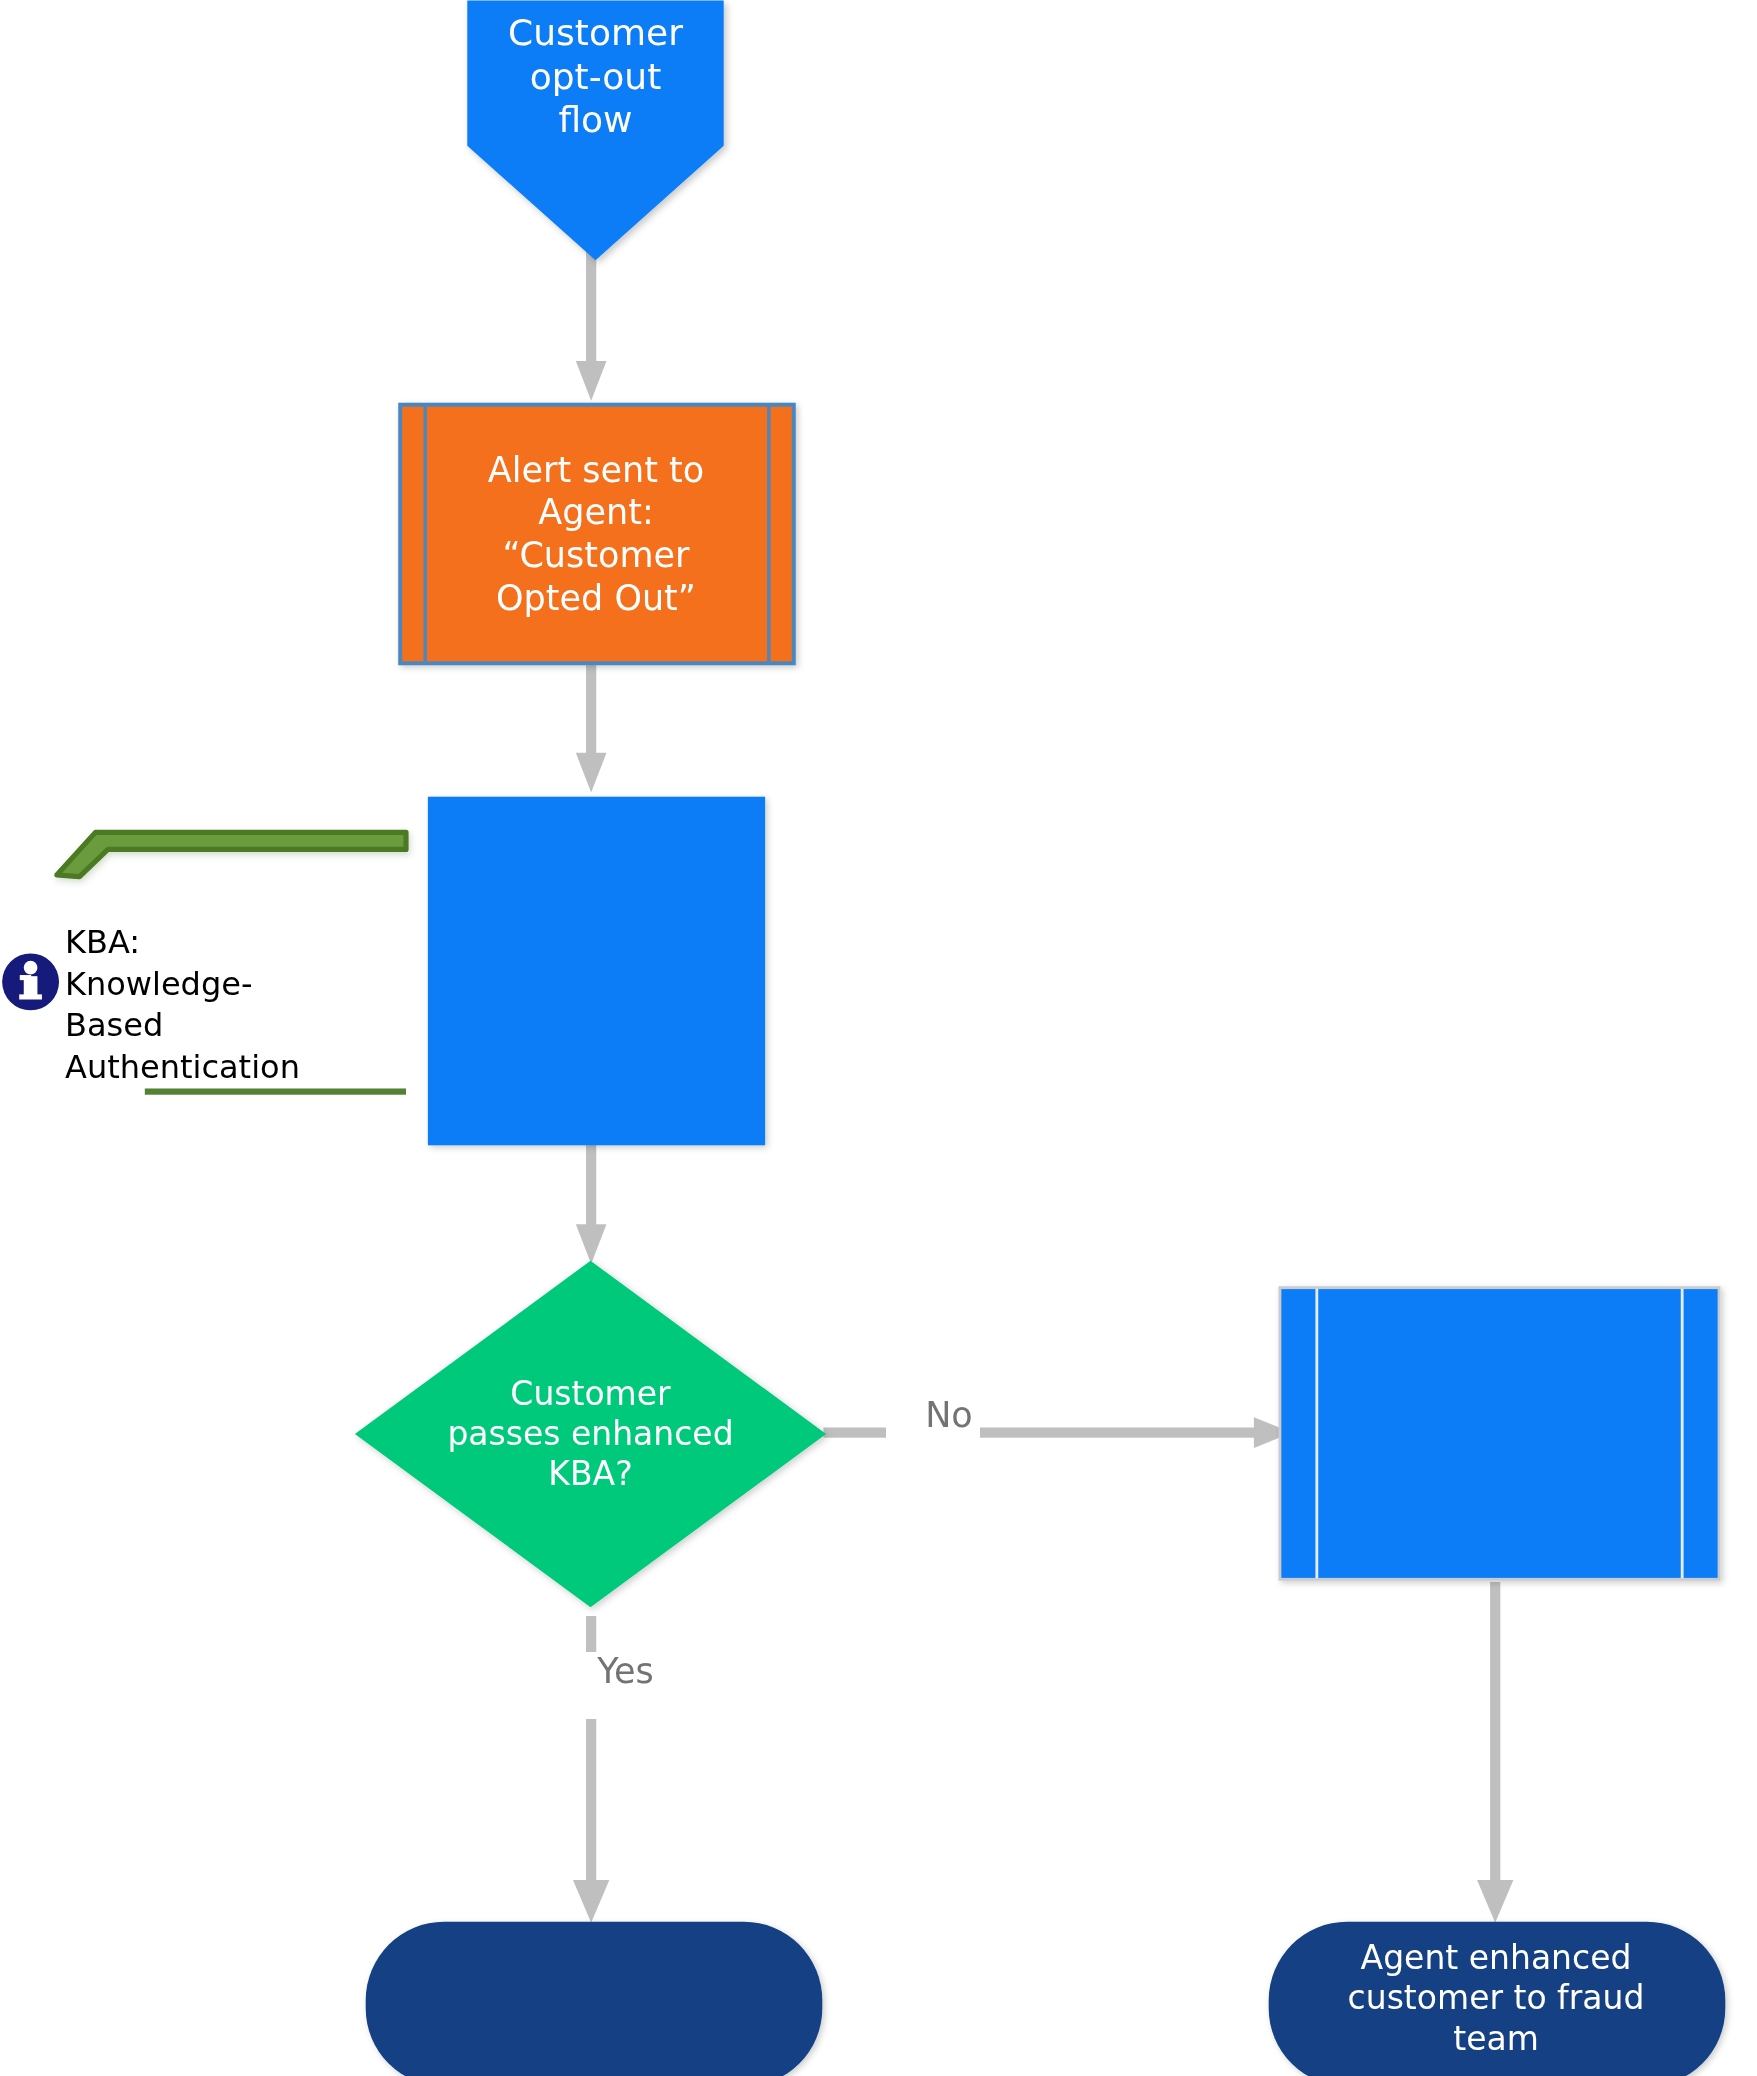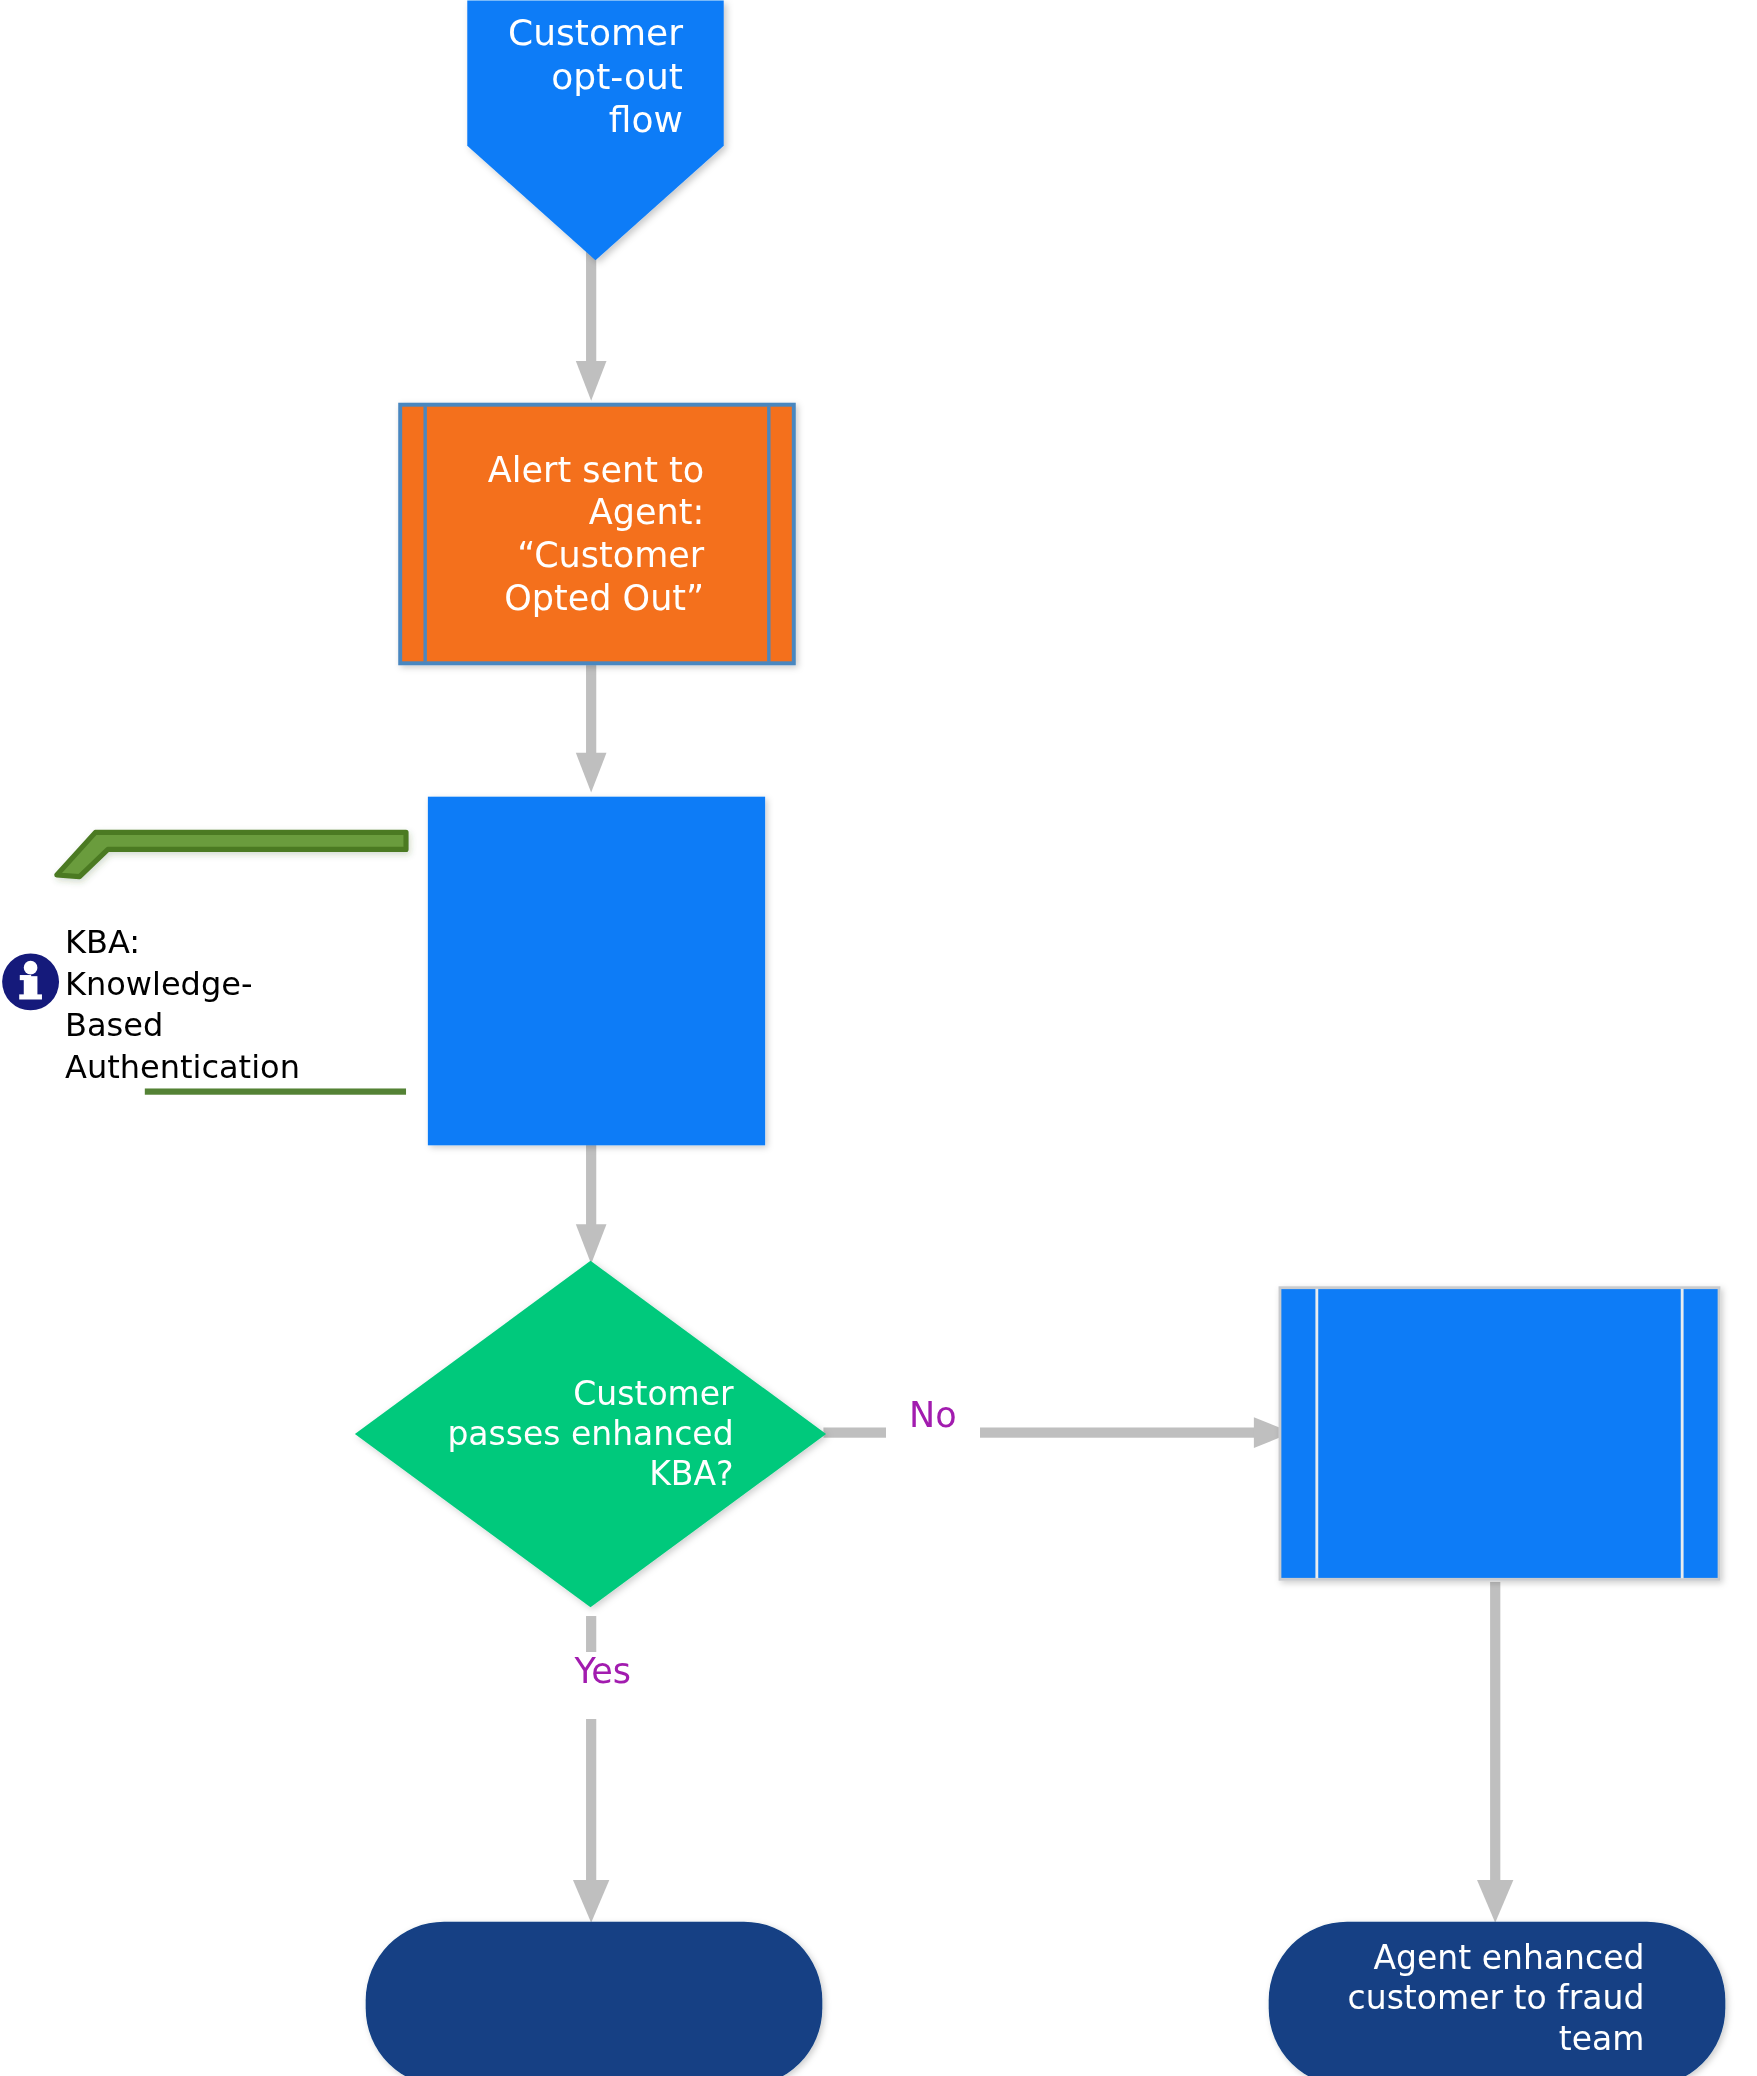--- a/index.html
+++ b/index.html
@@ -16,43 +16,43 @@
     width: 1757px;
     height: 2077px;
     background: #ffffff;
     overflow: hidden;
   }
   .node-text {
     position: absolute;
     display: flex;
     align-items: center;
     justify-content: center;
-    text-align: right;
+    text-align: center;
     line-height: 1.22;
     pointer-events: none;
     white-space: pre-line;
   }
   .white-text { color: #ffffff; }
 
   
   .shape {
     position: absolute;
   }
   .shape svg { display: block; overflow: visible; }
 
   
   .conn { position: absolute; }
   .conn svg { display: block; overflow: visible; }
 
   
   .edge-label {
     position: absolute;
-    color: #a21caf;
+    color: #737373;
     background: #ffffff;
-    text-align: center;
+    text-align: right;
     line-height: 1;
   }
 
   
   .callout-text {
     position: absolute;
     color: #000000;
     text-align: left;
     line-height: 1.30;
     white-space: pre-line;

